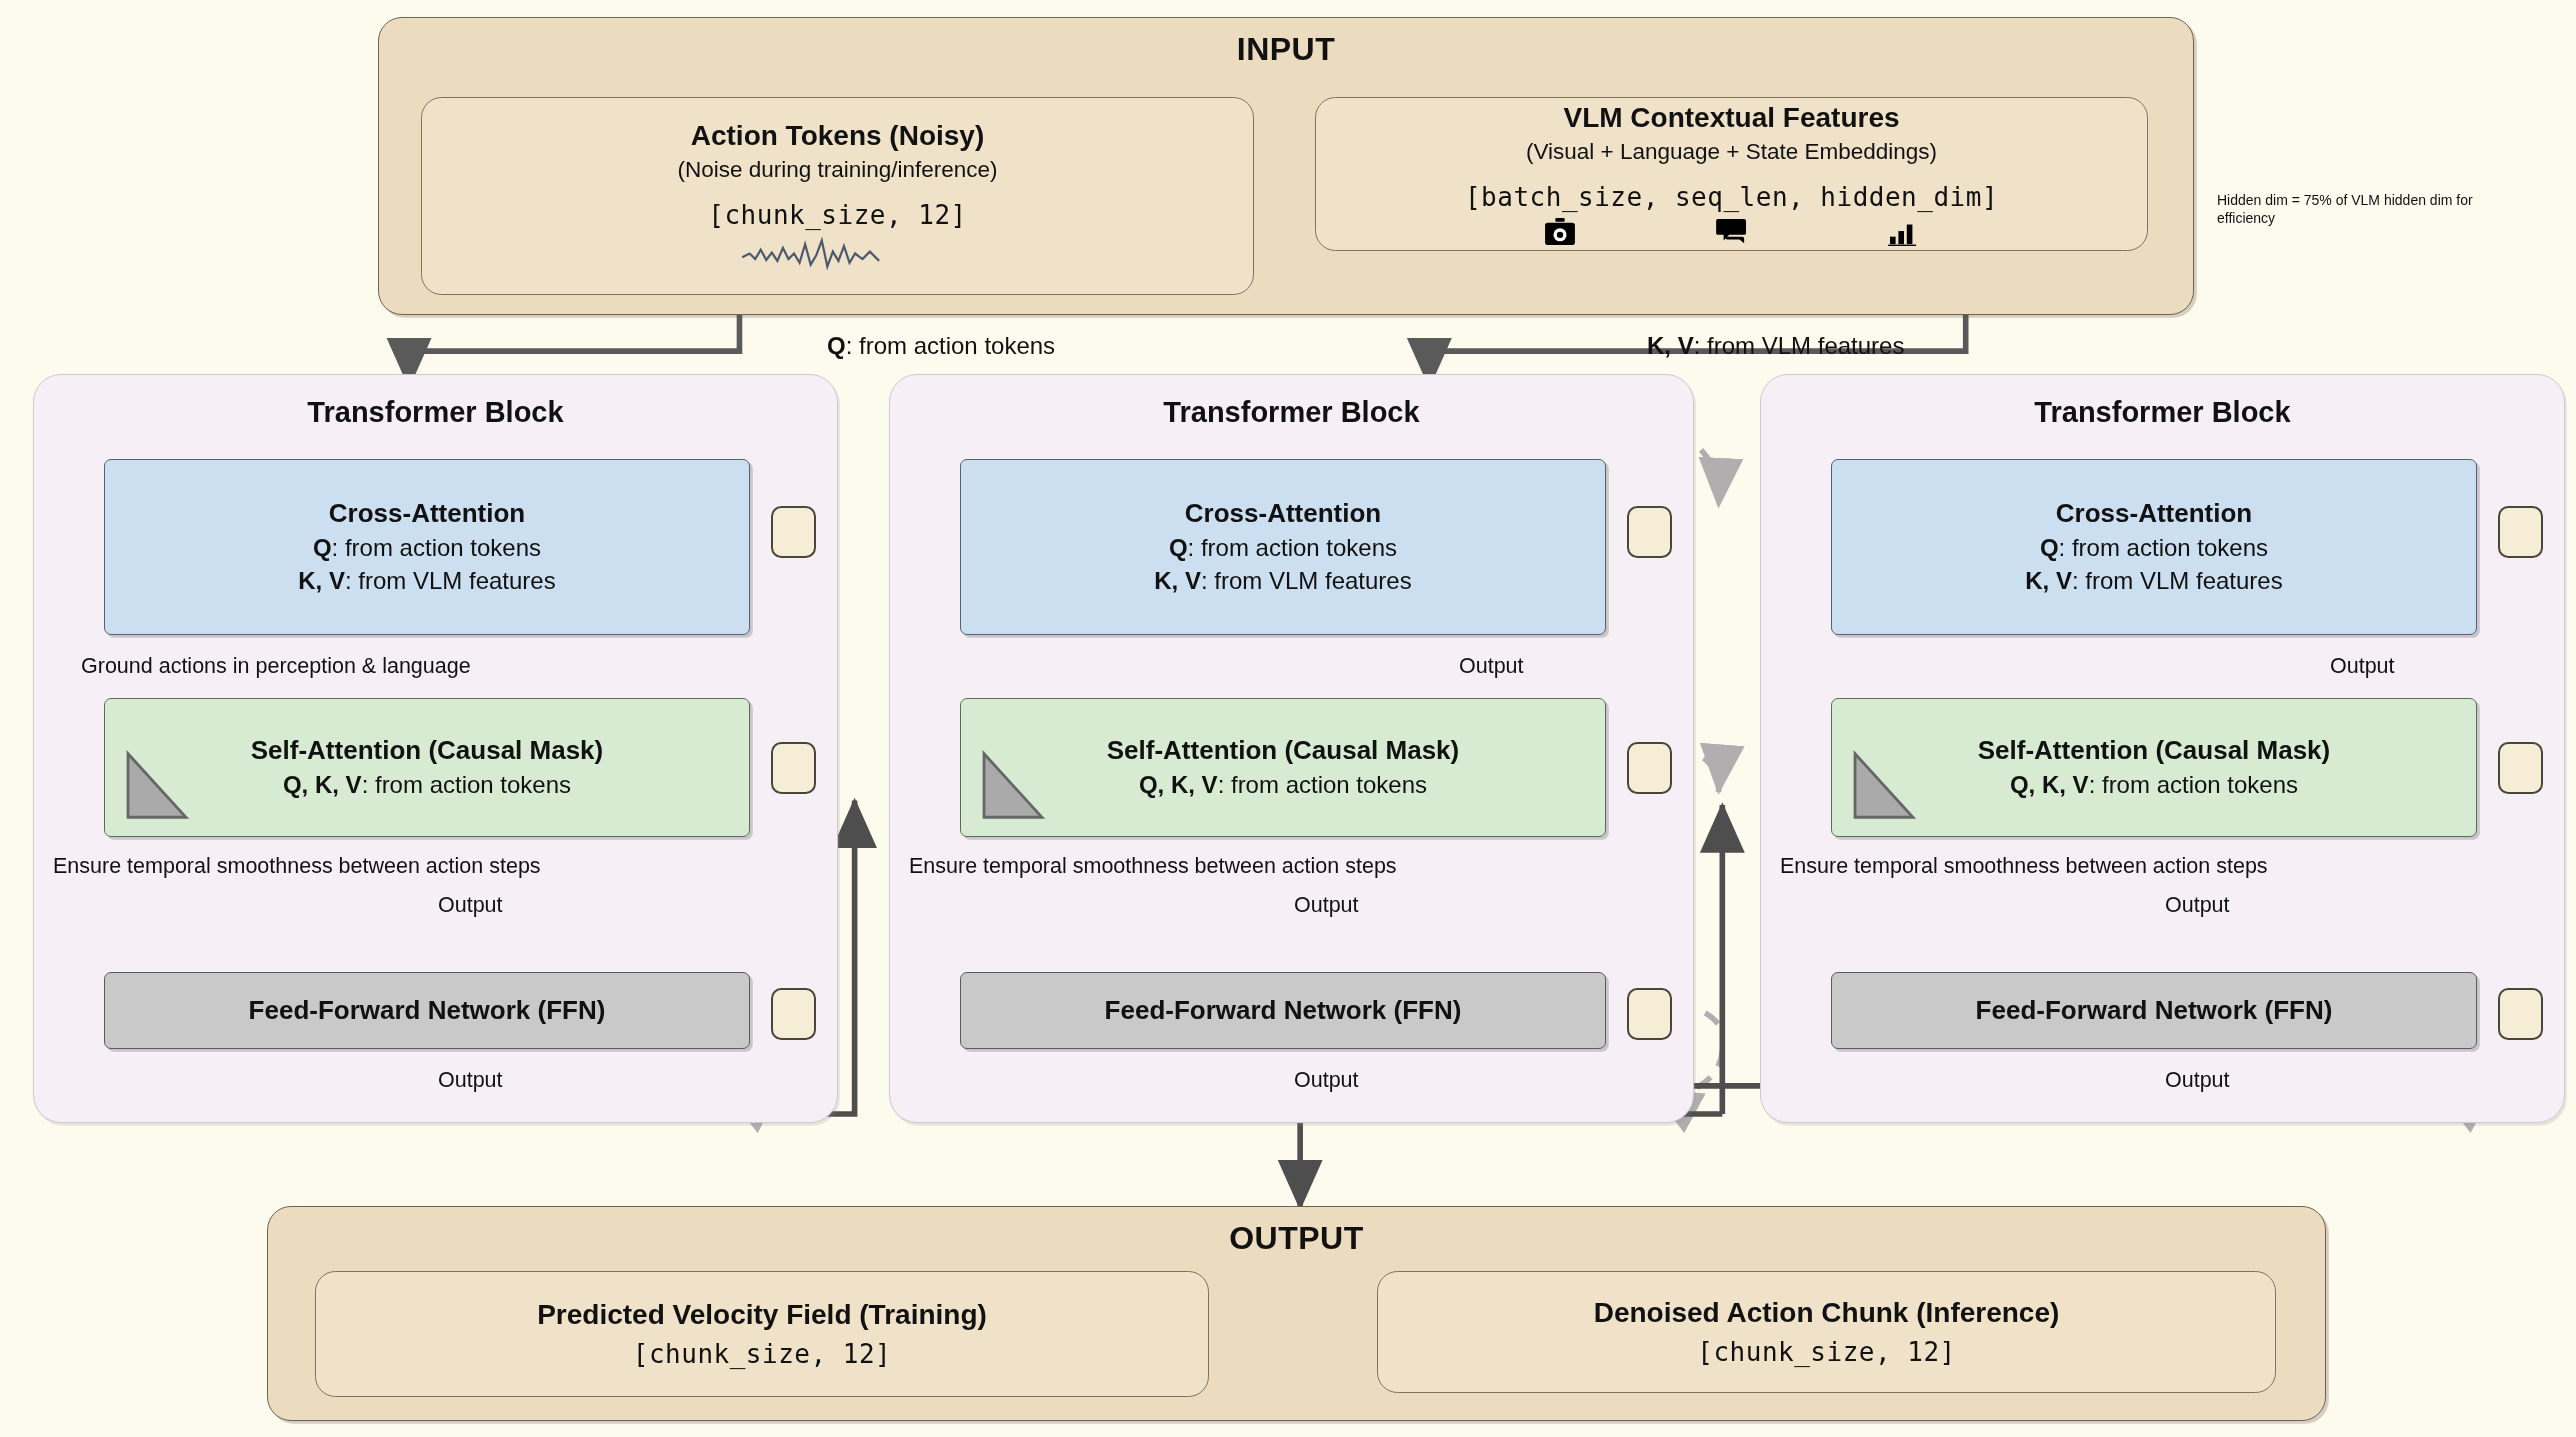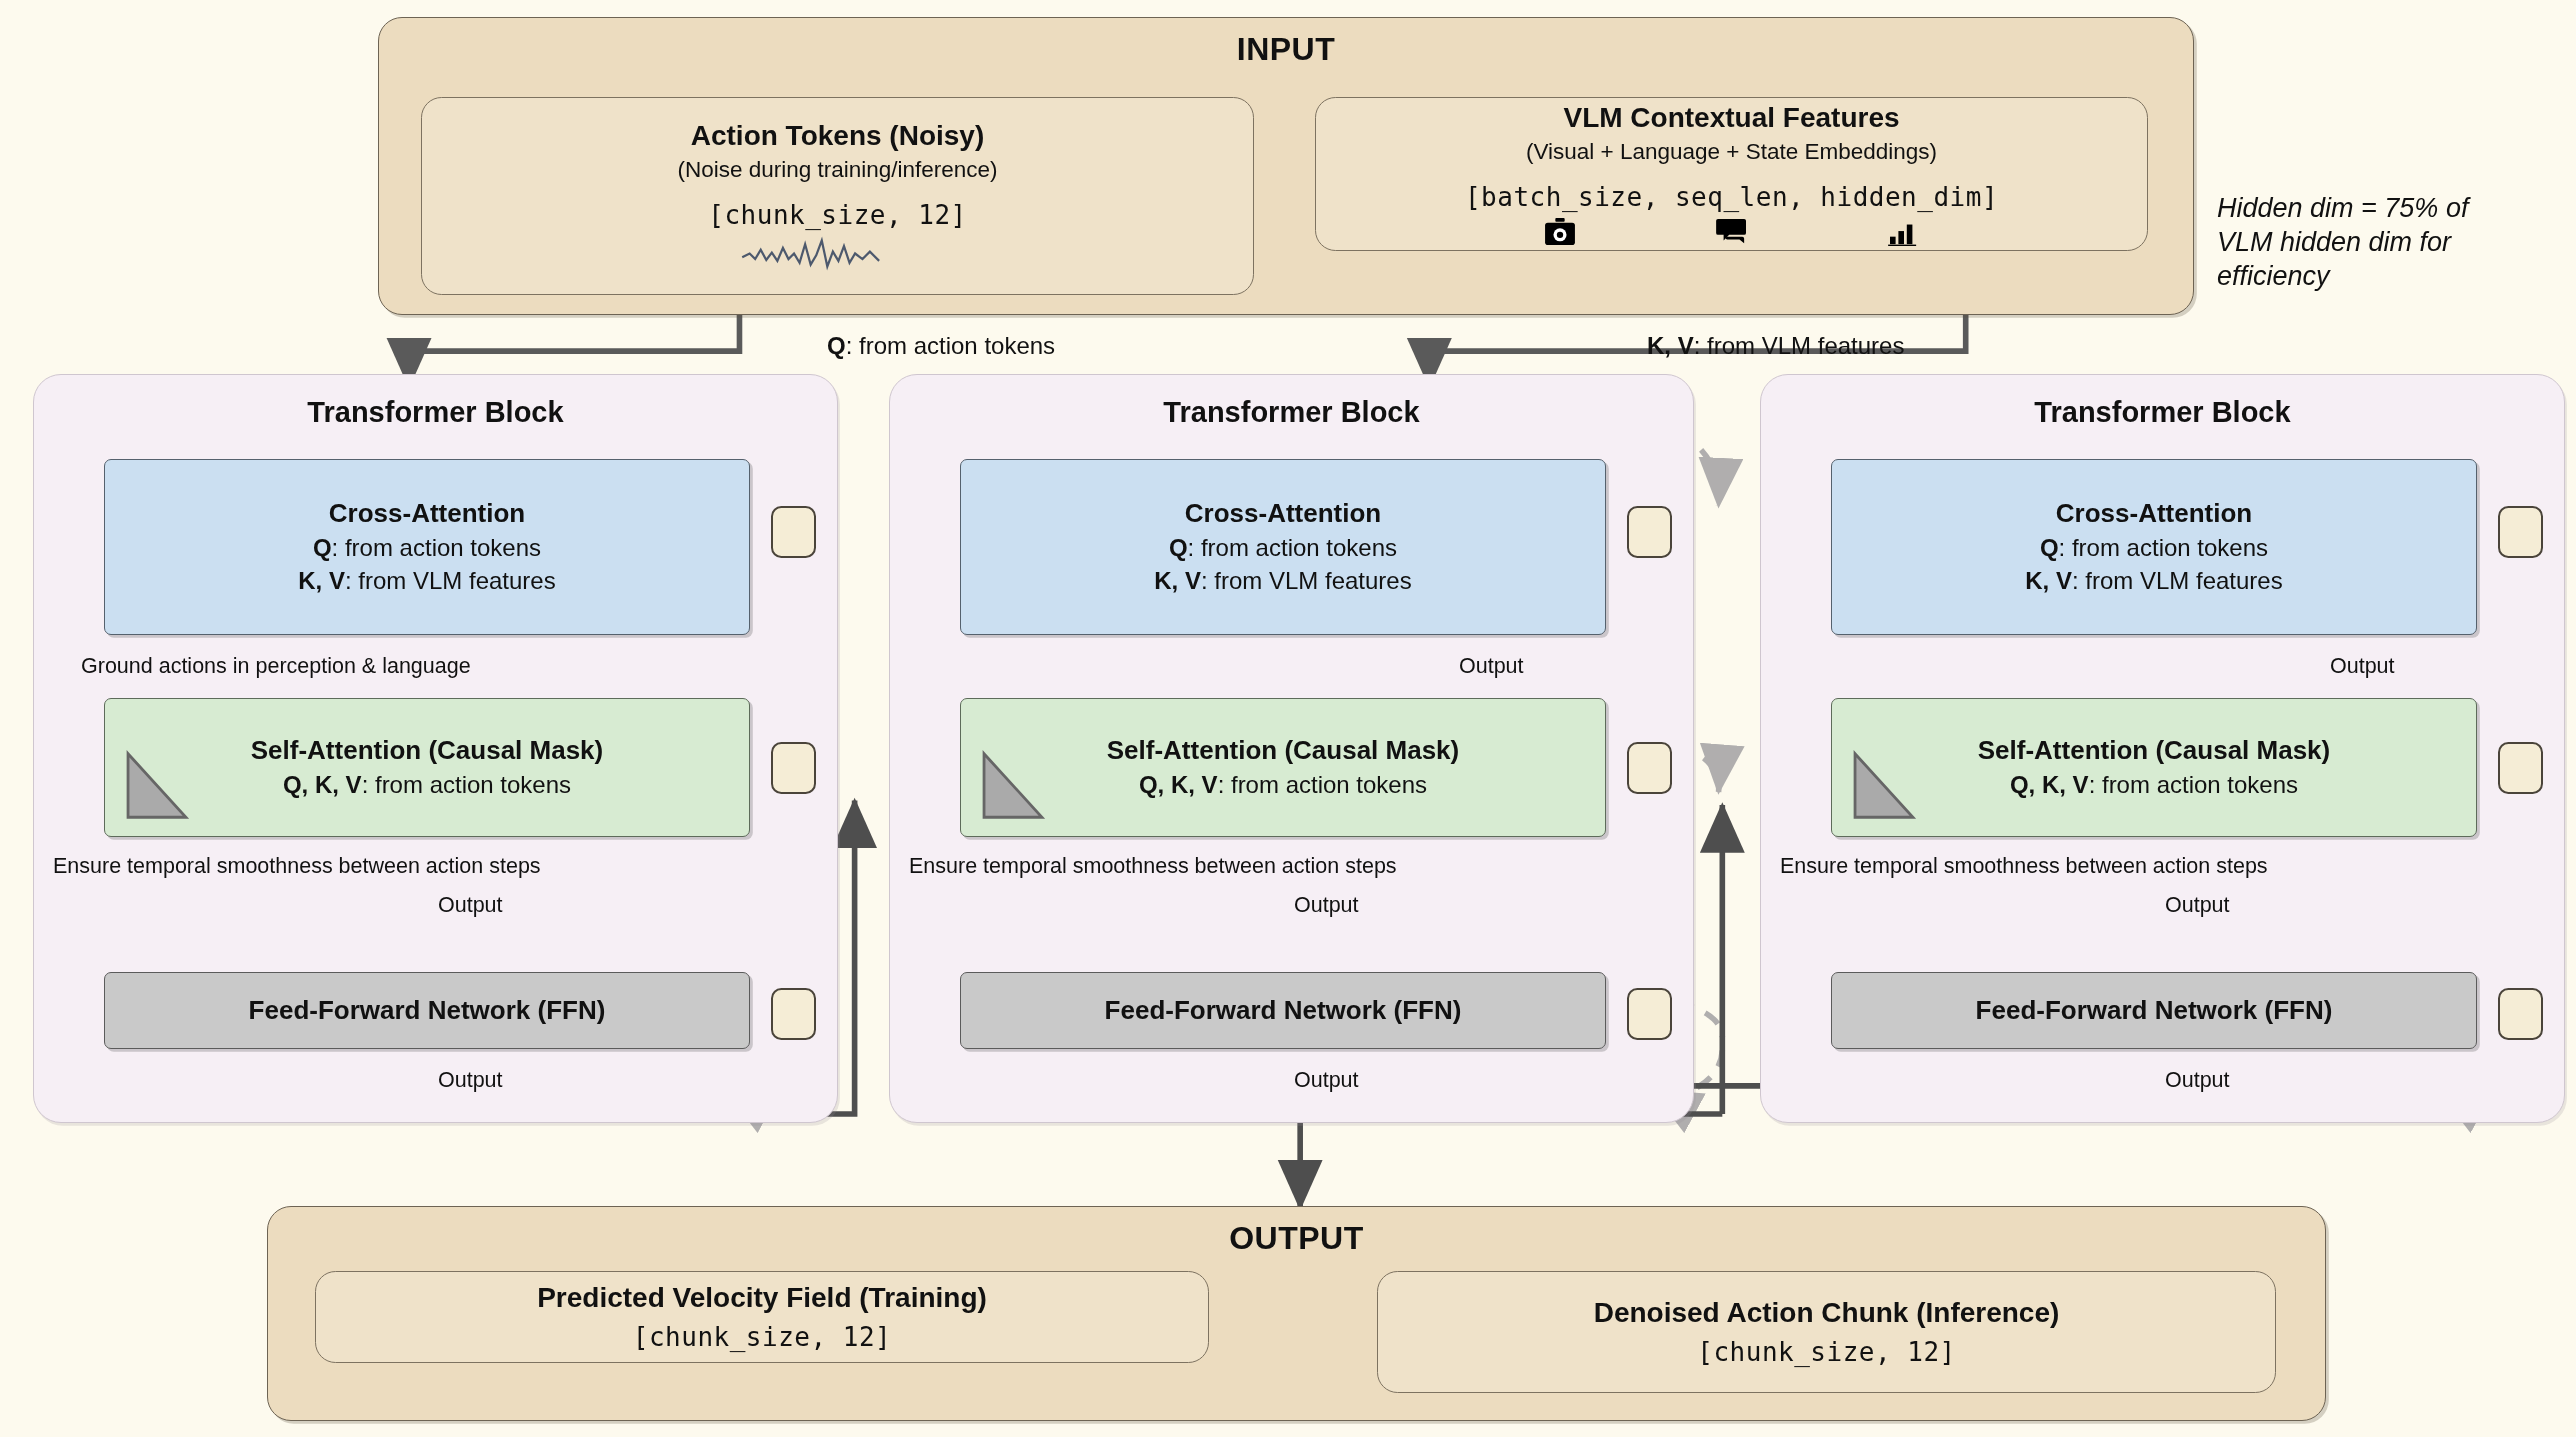--- a/index.html
+++ b/index.html
@@ -44,23 +44,22 @@
   .io-card .sub{font-size:22.5px;line-height:1.2;margin-top:3.7px;}
   .io-card .mono{
     font-family:"DejaVu Sans Mono","Liberation Mono",monospace;
     font-size:26px;margin-top:17px;letter-spacing:0.5px;
   }
   .icon-row{margin-top:5.6px;display:flex;gap:140px;align-items:center;justify-content:center;}
   .icon-row svg{display:block;}
 
   .note{
     position:absolute;
-    font-size:27px;line-height:1.25;color:#111;
+    font-size:14px;line-height:1.25;color:#111;
     width:309px;
-    font-style:italic;
   }
 
   
   .tblock{
     position:absolute;
     background:#f6eff5;
     border:1.9px solid #cfc6cf;
     border-radius:28px;
     box-sizing:border-box;
     box-shadow:1.9px 2.8px 0 rgba(150,140,150,.20);
@@ -327,21 +326,21 @@
       <div class="t1">Feed-Forward Network (FFN)</div>
     </div>
     <div class="addnorm" style="left:737px;top:613px;"></div>
 
     <div class="flowlbl" style="left:404px;top:693px;">Output</div>
   </div>
 
   <div class="panel io-panel" style="left:267px;top:1206px;width:2059px;height:215px;">
     <div class="io-title">OUTPUT</div>
 
-    <div class="io-card" style="left:47px;top:64px;width:894px;height:92px;">
+    <div class="io-card" style="left:47px;top:64px;width:894px;height:126px;">
       <div class="hd">Predicted Velocity Field (Training)</div>
       <div class="mono" style="margin-top:7.5px;">[chunk_size, 12]</div>
     </div>
 
     <div class="io-card" style="left:1109px;top:64px;width:899px;height:122px;">
       <div class="hd">Denoised Action Chunk (Inference)</div>
       <div class="mono" style="margin-top:7.5px;">[chunk_size, 12]</div>
     </div>
   </div>
 

